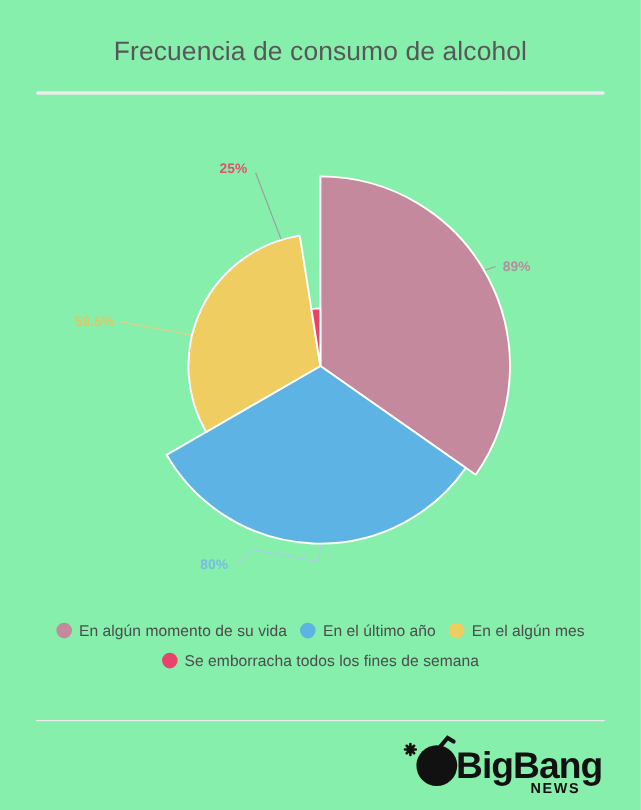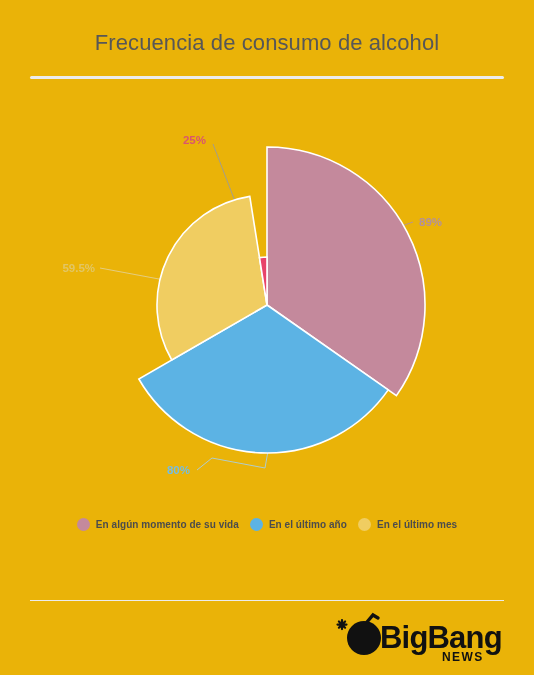--- a/index.html
+++ b/index.html
@@ -10,21 +10,21 @@
     width: 534px;
     height: 675px;
     background: #ffffff;
     font-family: "Liberation Sans", sans-serif;
     overflow: hidden;
   }
   #page {
     position: relative;
     width: 534px;
     height: 675px;
-    background: #eab308;
+    background: #86efac;
   }
 
   
   #title-block {
     position: absolute;
     left: 0;
     top: 28px;
     width: 534px;
     text-align: center;
   }
@@ -81,23 +81,23 @@
     gap: 6px;
     white-space: nowrap;
   }
   .legend-swatch {
     width: 13px;
     height: 13px;
     border-radius: 50%;
     flex: 0 0 auto;
   }
   .legend-label {
-    font-size: 10px;
+    font-size: 13px;
     color: #4c4c4c;
-    font-weight: 700;
+    font-weight: 400;
     letter-spacing: 0.05px;
     text-align: right;
   }
 
   
   #footer-rule {
     position: absolute;
     left: 30px;
     top: 600px;
     width: 474px;
@@ -158,21 +158,27 @@
       <div class="legend-item">
         <span class="legend-swatch" style="background:#c4899c"></span>
         <span class="legend-label">En algún momento de su vida</span>
       </div>
       <div class="legend-item">
         <span class="legend-swatch" style="background:#5cb3e4"></span>
         <span class="legend-label">En el último año</span>
       </div>
       <div class="legend-item">
         <span class="legend-swatch" style="background:#f0cd61"></span>
-        <span class="legend-label">En el último mes</span>
+        <span class="legend-label">En el algún mes</span>
+      </div>
+    </div>
+    <div class="legend-row">
+      <div class="legend-item">
+        <span class="legend-swatch" style="background:#e8436a"></span>
+        <span class="legend-label">Se emborracha todos los fines de semana</span>
       </div>
     </div>
   </div>
 
   <div id="footer-rule"></div>
   <div id="logo">
     <svg viewBox="0 0 180 55" xmlns="http://www.w3.org/2000/svg">
 
       <g>
         <circle cx="42" cy="28" r="17" fill="#111111"></circle>

